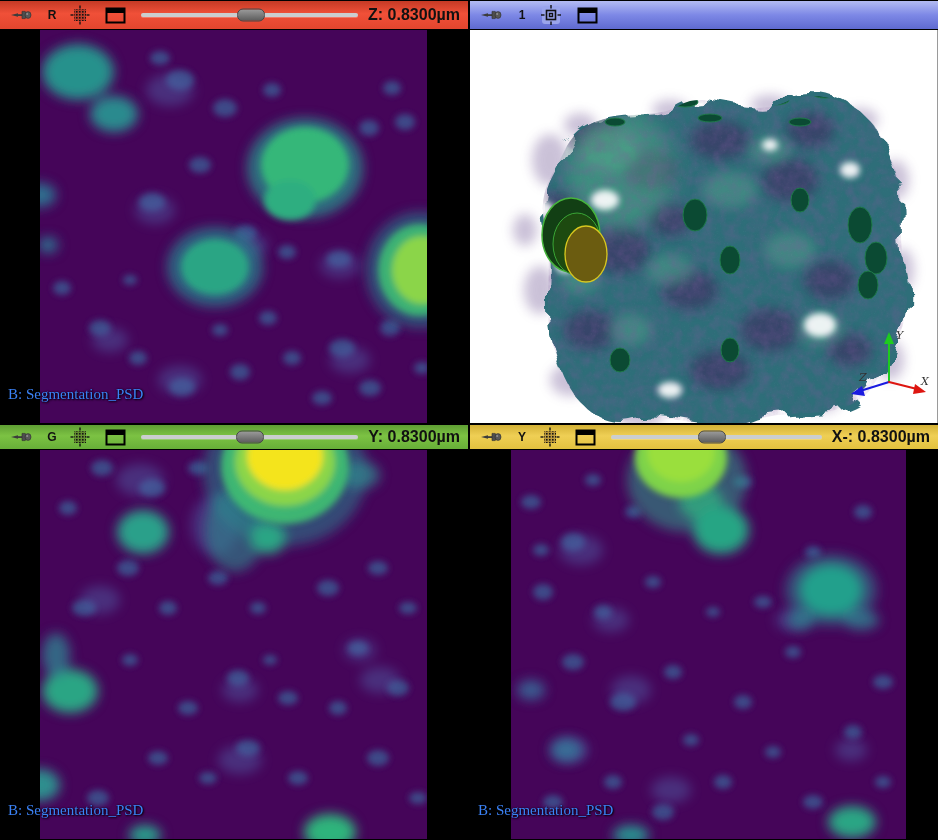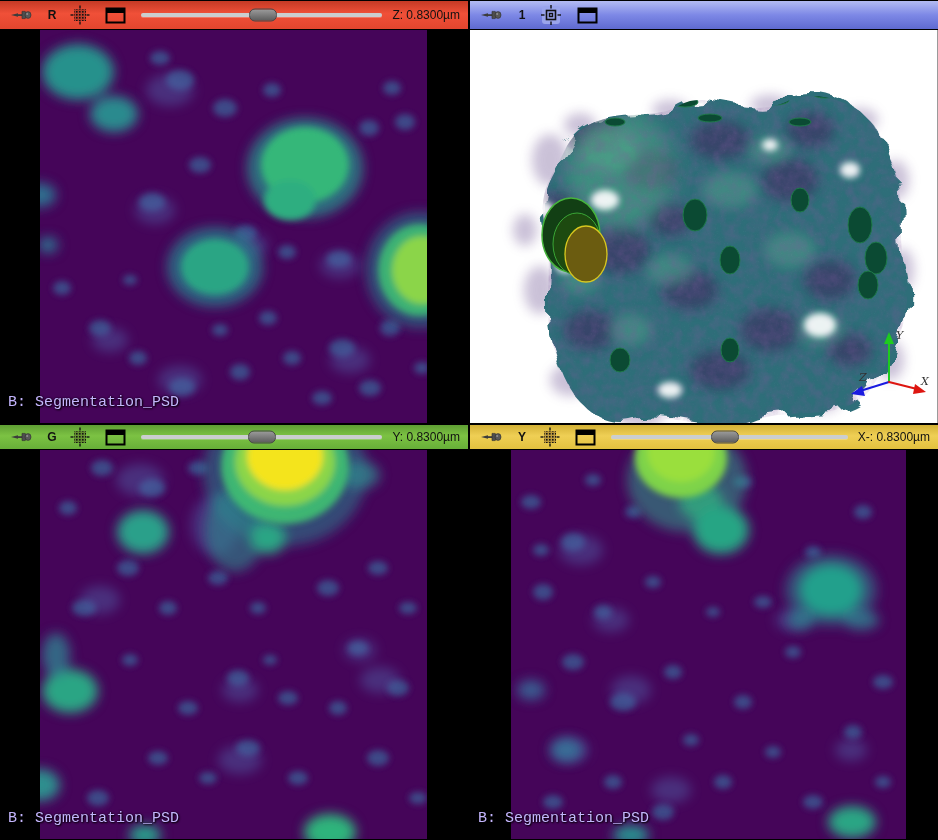--- a/index.html
+++ b/index.html
@@ -25,32 +25,32 @@
   .hdr .pin{margin-left:2px;}
   .hdr .letter{font-size:12px;font-weight:bold;color:#111;margin:0 0 0 13px;width:14px;text-align:center;}
   .hdr .ic2{margin-left:11px;}
   .hdr .ic3{margin-left:15px;}
   .slider{position:relative;flex:1 1 auto;height:12px;margin:0 10px 0 15px;}
   .slider .groove{position:absolute;left:0;right:0;top:4px;height:4px;
       background:#cbcecf;border-radius:2px;box-shadow:0 1px 0 rgba(255,255,255,.25);}
   .slider .handle{position:absolute;top:6px;width:26px;height:11px;
       background:linear-gradient(#9a9a9a,#5d5d5d);border:1px solid #474747;
       border-radius:6px;transform:translate(-50%,-50%);}
-  .valtext{font-size:12px;font-weight:normal;color:#111;white-space:nowrap;margin-right:2px;}
+  .valtext{font-size:16px;font-weight:bold;color:#111;white-space:nowrap;margin-right:2px;}
 
   .viewport{position:relative;background:#000;}
   .vp-tall{height:393px;}
   .vp-short{height:389px;}
   .vp-white{background:#fff;border-right:1px solid #9a9a9a;}
   .slice{position:absolute;top:0;}
   .slice-l{left:40px;}
   .slice-r{left:41px;}
-  .floorlabel{position:absolute;left:8px;bottom:12px;
-      font-family:Liberation Mono, monospace;font-size:15px;
-      color:#c4b5fd;text-shadow:1px 1px 2px #000, 0 0 2px #000;}
+  .floorlabel{position:absolute;left:8px;bottom:20px;
+      font-family:Liberation Serif, serif;font-size:15px;
+      color:#3b82f6;text-shadow:1px 1px 2px #000, 0 0 2px #000;}
 </style>
 </head>
 <body>
 
 <svg width="0" height="0" style="position:absolute" aria-hidden="true">
   <defs>
     <filter id="b2" x="-60%" y="-60%" width="220%" height="220%">
         <feGaussianBlur stdDeviation="2"></feGaussianBlur>
       </filter>
     <filter id="b3" x="-60%" y="-60%" width="220%" height="220%">

